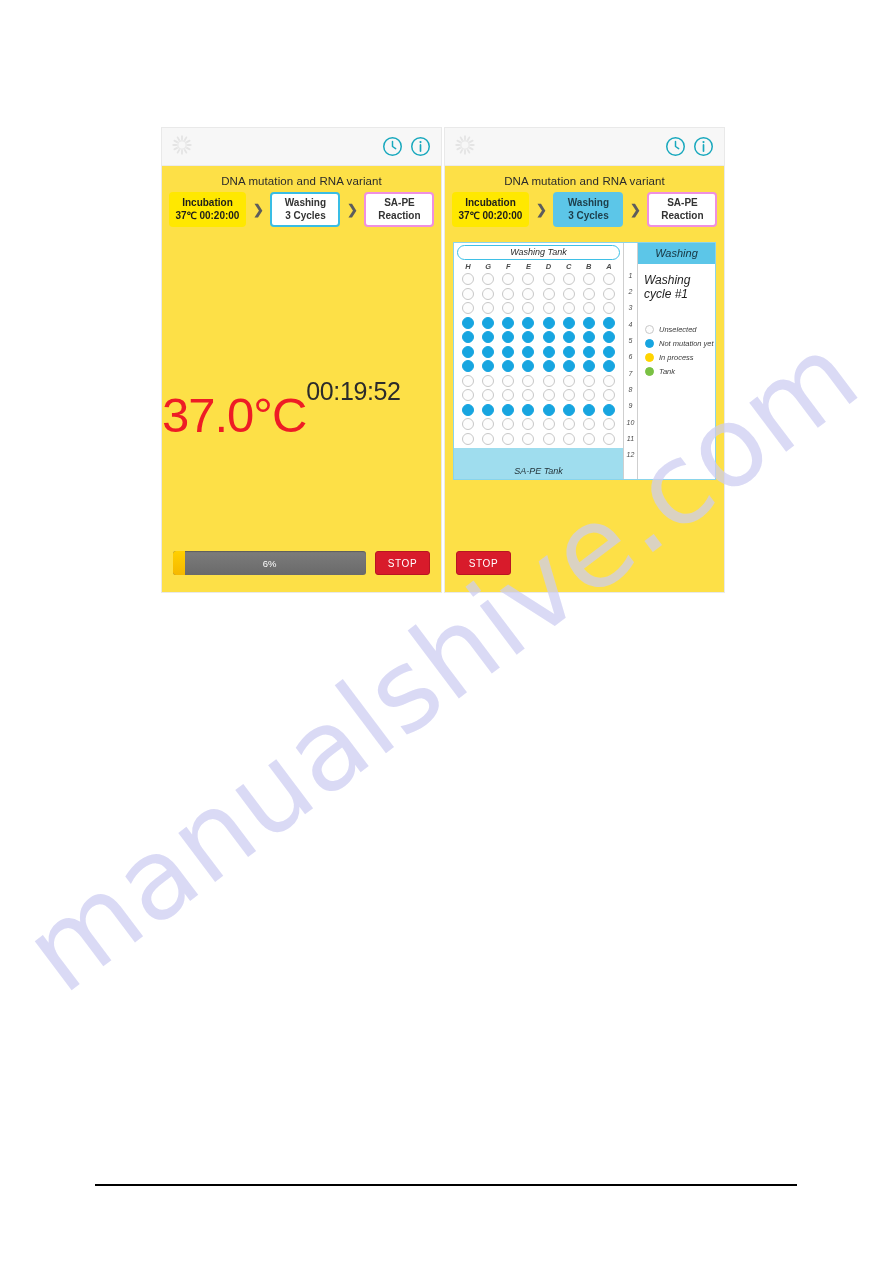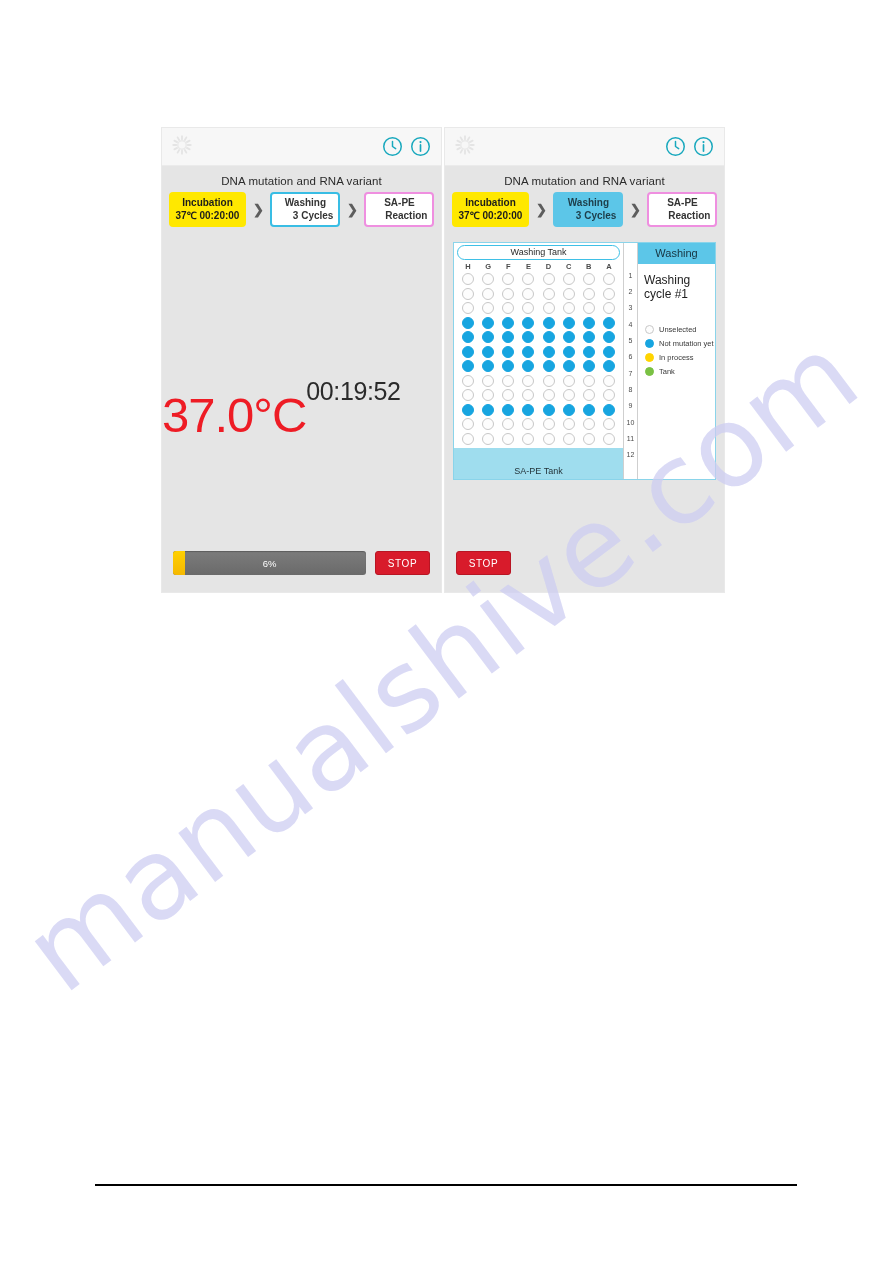--- a/index.html
+++ b/index.html
@@ -39,21 +39,21 @@
     position: absolute;
     left: 161px; top: 127px;
     width: 575px; height: 466px;
     display: flex;
     gap: 2px;
     z-index: 2;
   }
   .screen {
     width: 281px;
     height: 466px;
-    background: #e5e5e5;
+    background: #fde047;
     border: 1px solid #e9e9e9;
     position: relative;
     display: flex;
     flex-direction: column;
   }
 
   
   .statusbar {
     height: 38px;
     background: #f7f7f7;
@@ -91,21 +91,21 @@
     border-radius: 4px;
     padding: 3px 5px;
     text-align: center;
     font-size: 10px;
     line-height: 1.25;
     min-width: 70px;
     border: 2px solid transparent;
     white-space: nowrap;
   }
   .chip .l1 { display:block; font-weight: 700; }
-  .chip .l2 { display:block; font-weight: 700; text-align: right; }
+  .chip .l2 { display:block; font-weight: 700; }
   .chip-incubation { background:#ffe800; border-color:#ffe800; color:#1c1c1c; }
   .chip-washing-idle { background:#ffffff; border-color:#39bde4; color:#333; }
   .chip-washing-active { background:#5cc6e8; border-color:#5cc6e8; color:#1d3d49; }
   .chip-sape { background:#ffffff; border-color:#ef8fe0; color:#333; }
   .chev {
     width: 14px; height: 18px; flex: 0 0 auto;
     display:flex; align-items:center; justify-content:center;
     color: #5d5d5d;
   }
 
@@ -131,20 +131,21 @@
     font-size: 25px;
     color: #2b2b2b;
     letter-spacing: -.4px;
   }
 
   
   .body-right {
     flex: 1 1 auto;
     position: relative;
     padding: 15px 8px 0 8px;
+    font-style: italic;
   }
   .plate-wrap {
     width: 100%;
     height: 238px;
     border: 1px solid #8ad4ea;
     background: #ffffff;
     display: flex;
     position: relative;
   }
   .plate-left {

